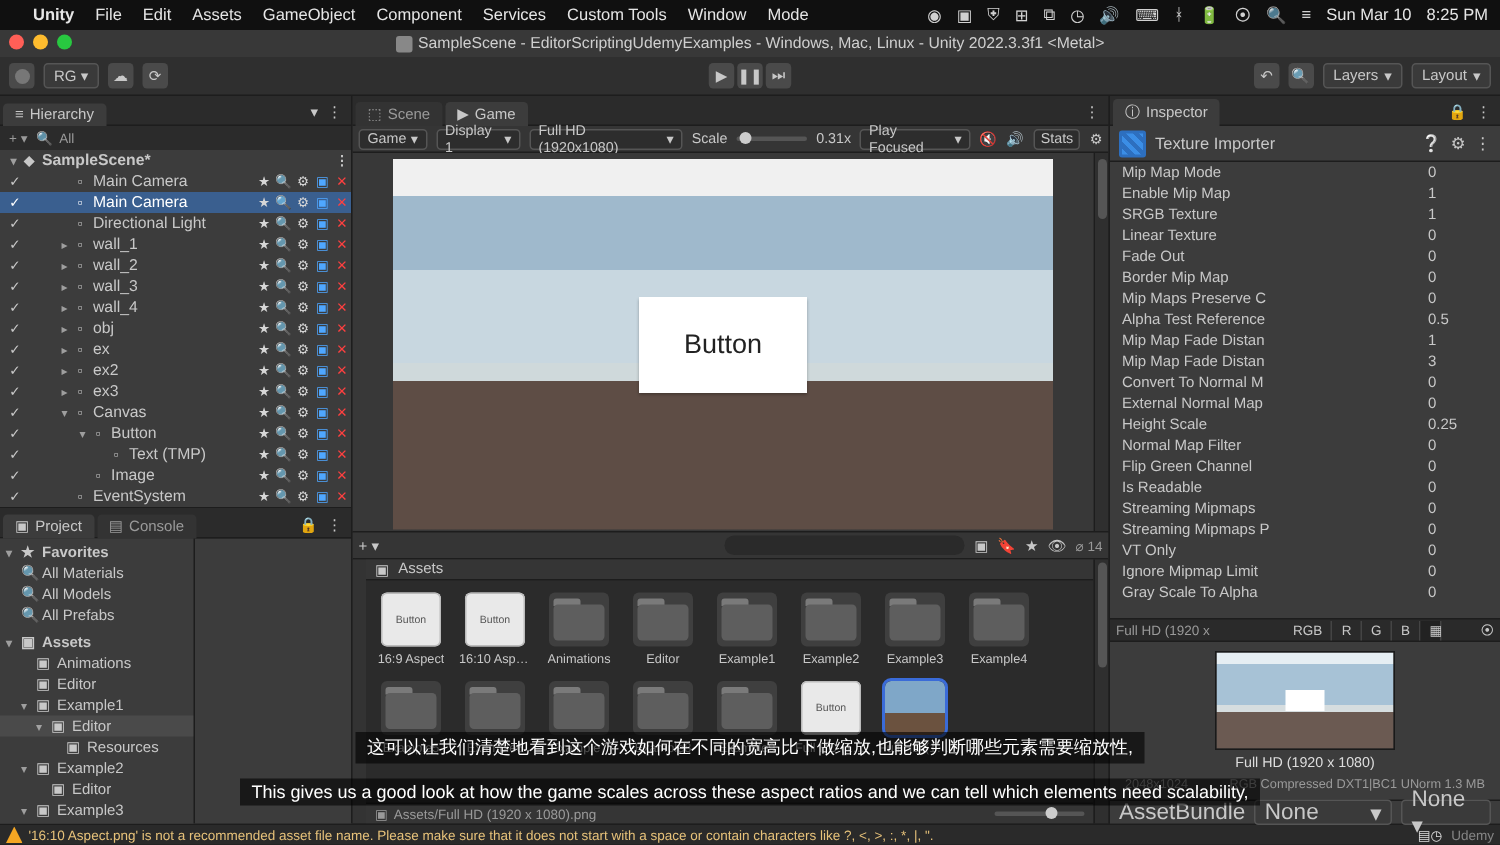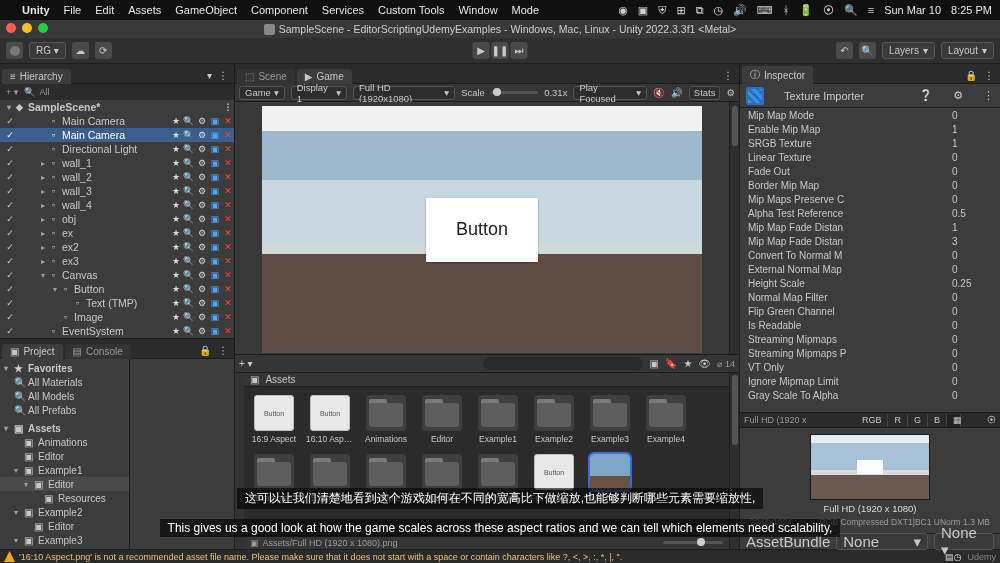--- a/index.html
+++ b/index.html
@@ -141,21 +141,21 @@
   .game-canvas { margin-top:4px; width:440px; height:247px;
     background: linear-gradient(to bottom, #f0f0f0 0 10%, #9fb9cc 10% 30%, #c8d7e0 30% 55%, #cfd9db 55% 60%, #5e4d45 60% 100%);
     position:relative;
   }
   .ui-button { position:absolute; left:50%; top:50%; transform:translate(-50%,-50%); width:112px; height:64px; background:#fff; color:#222; font-size:18px; display:flex; align-items:center; justify-content:center; box-shadow:0 1px 2px rgba(0,0,0,.3); }
   .mid-scroll { width:10px; background:#2f2f2f; border-left:1px solid var(--border); display:flex; align-items:flex-start; justify-content:center;}
   .mid-scroll .thumb{width:6px; height:40px; background:#555; border-radius:3px; margin-top:4px;}
 
   
   .inspector-body { flex:1; display:flex; flex-direction:column; min-height:0;}
-  .insp-header { display:flex; align-items:center; height:24px; padding:0 6px; gap:20px; border-bottom:1px solid var(--border); font-size:11px; }
+  .insp-header { display:flex; align-items:center; height:24px; padding:0 6px; gap:6px; border-bottom:1px solid var(--border); font-size:11px; }
   .insp-header .tex-icon { width:18px; height:18px; background:#2d6fbf; border-radius:2px; position:relative; }
   .insp-header .tex-icon::after{content:""; position:absolute; inset:2px; background:repeating-linear-gradient(45deg,#3b8ee6 0 3px,#2d6fbf 3px 6px);}
   .insp-rows { flex:1; overflow:hidden; font-size:10px; }
   .irow { display:flex; align-items:center; height:14px; padding:0 8px; }
   .irow .ilabel { flex:1; color:var(--text); white-space:nowrap; overflow:hidden; text-overflow:ellipsis; }
   .irow .ival { width:40px; text-align:left; color:var(--text); }
   .insp-channel-bar { height:16px; background:#2a2a2a; border-top:1px solid var(--border); border-bottom:1px solid var(--border); display:flex; align-items:center; font-size:9px; padding:0 4px; gap:0; }
   .insp-channel-bar .seg { padding:0 6px; border-right:1px solid #444; height:13px; display:flex; align-items:center; }
   .insp-channel-bar .most { flex:1; color:var(--text-dim); font-size:9px;}
   .insp-preview { flex:0 0 88px; padding:6px; display:flex; flex-direction:column; align-items:center; gap:3px; }

